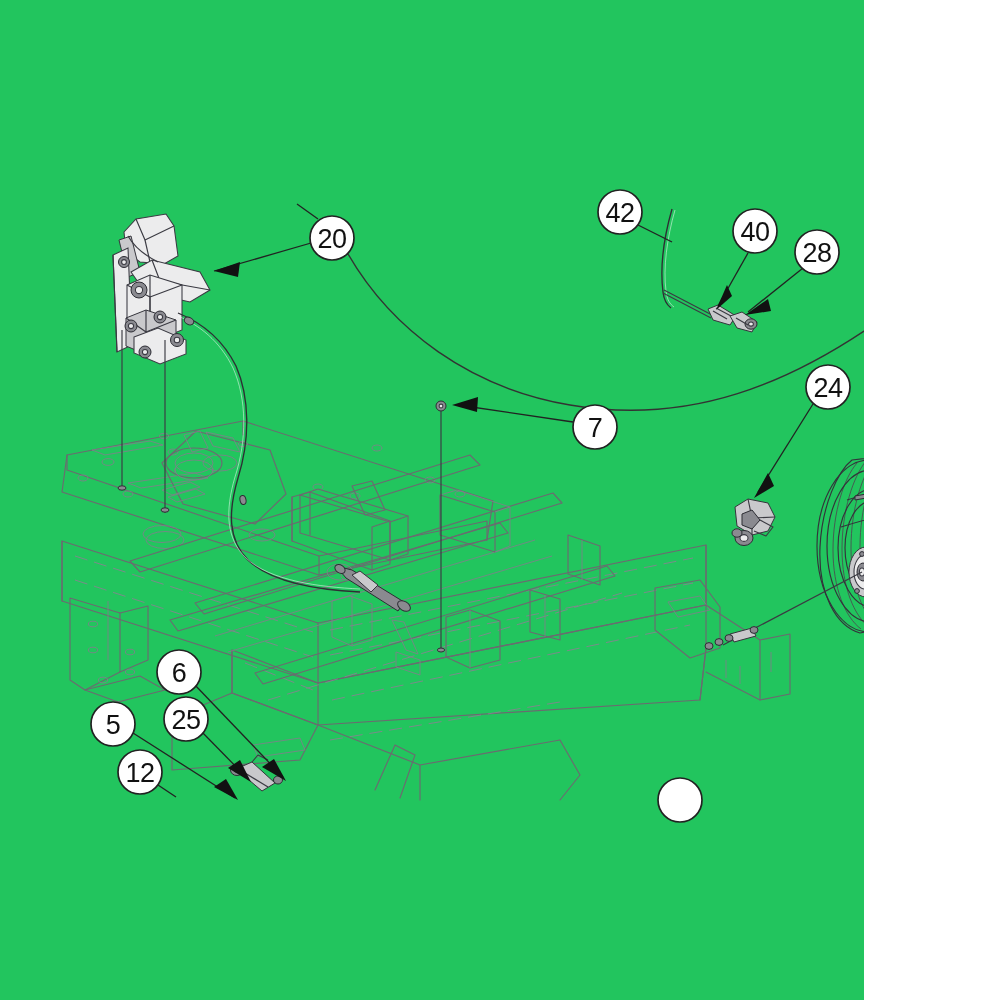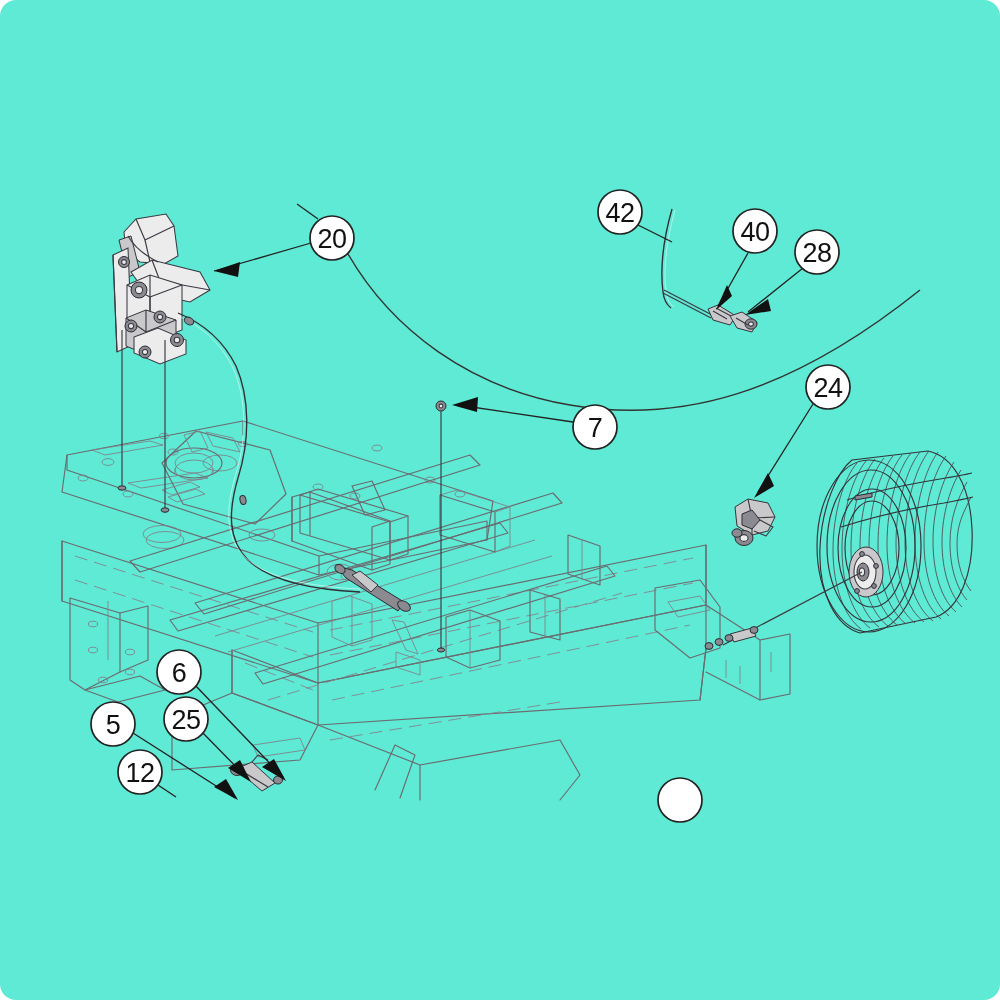--- a/index.html
+++ b/index.html
@@ -2,26 +2,25 @@
 <html><head>
 <meta charset="utf-8">
 <style>
   html, body {
     margin: 0;
     padding: 0;
     background: #ffffff;
   }
   #diagram-root {
     position: relative;
-    width: 1000px;
+    width: 864px;
     height: 1000px;
-    background: #5eead4;
+    background: #22c55e;
     font-family: "Liberation Sans", sans-serif;
     overflow: hidden;
-    border-radius: 16px;
   }
   #parts-svg {
     position: absolute;
     top: 0;
     left: 0;
     width: 1000px;
     height: 1000px;
     display: block;
   }
   .callout-num {

